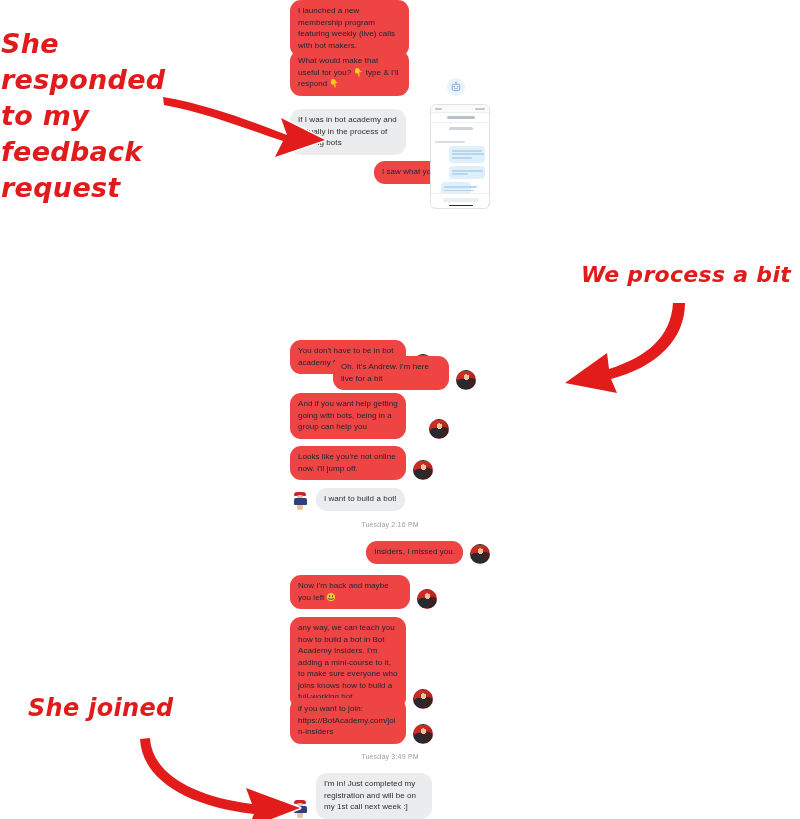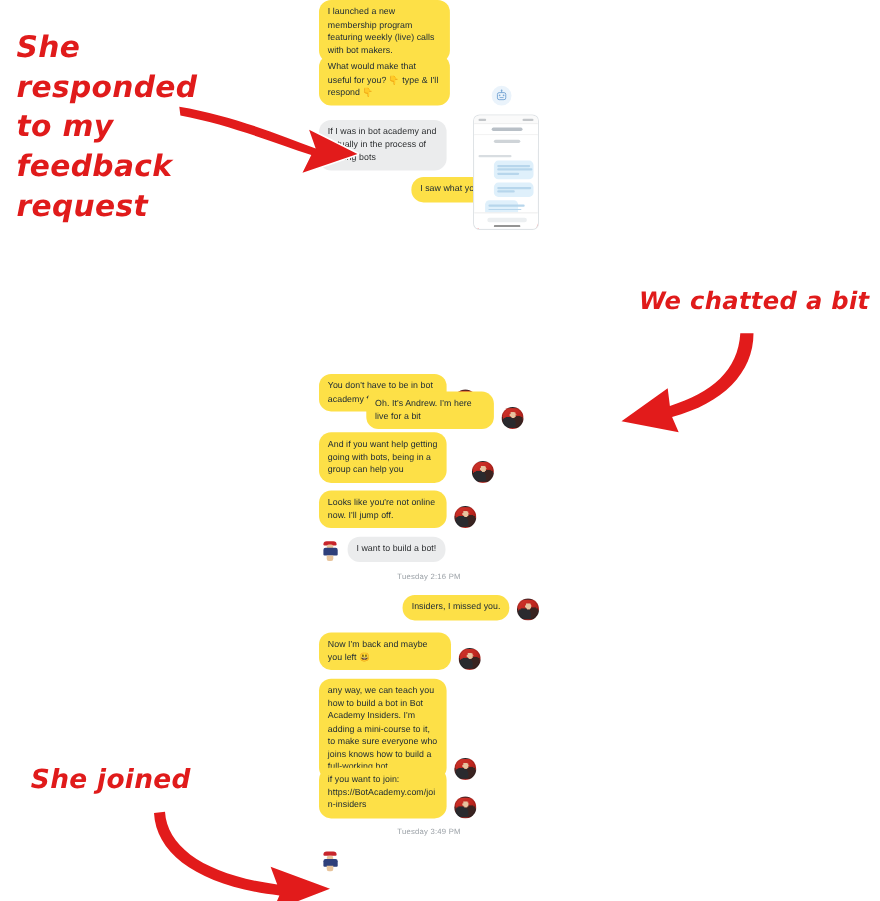--- a/index.html
+++ b/index.html
@@ -38,21 +38,21 @@
     font-size: 8px;
     line-height: 11.5px;
     border-radius: 11px;
     padding: 5px 8px 6px 8px;
     box-sizing: border-box;
     color: #1c1e21;
     letter-spacing: 0.05px;
     word-wrap: break-word;
   }
   .bubble.blue {
-    background: #fde047;
+    background: #ef4444;
     color: #182634;
   }
   .bubble.grey {
     background: #ebeced;
     color: #2b2d2f;
   }
 
   .avatar {
     width: 20px;
     height: 20px;
@@ -192,21 +192,21 @@
   .annot {
     position: absolute;
     color: #e01b1b;
     font-family: "DejaVu Sans", sans-serif;
     font-weight: 700;
     font-style: italic;
     letter-spacing: 0.3px;
     white-space: pre-line;
   }
   #annot-feedback {
-    left: 15px; top: 26px;
+    left: 1px; top: 26px;
     font-size: 27px;
     line-height: 36px;
   }
   #annot-chatted {
     left: 581px; top: 262px;
     font-size: 22px;
     line-height: 26px;
   }
   #annot-joined {
     left: 28px; top: 694px;
@@ -337,38 +337,39 @@
 
   <div class="msg-row incoming" style="top:773px;">
     <div class="avatar left">
       <div class="person">
         <div class="hat"></div>
           <div class="head"></div>
           <div class="body"></div>
           <div class="legs"></div>
       </div>
     </div>
+    <div class="bubble grey" style="width:116px;">I'm in! Just completed my registration and will be on my 1st call next week :]</div>
   </div>
 
 </div>
 
 <div class="annot" id="annot-feedback">She
 responded
 to my
 feedback
 request</div>
 
 <svg class="arrow-svg" style="left:155px; top:85px;" width="180" height="90" viewBox="0 0 180 90">
   <g>
     <path d="M8,12 C55,20 95,36 132,50 L126,33 L170,55 L120,72 L128,56 C92,44 52,28 9,20 Z" fill="#e21b1b" stroke="#ffffff" stroke-width="3" stroke-linejoin="round"></path>
     <path d="M8,12 C55,20 95,36 132,50 L126,33 L170,55 L120,72 L128,56 C92,44 52,28 9,20 Z" fill="#e21b1b"></path>
   </g>
 </svg>
 
-<div class="annot" id="annot-chatted">We chatted a bit</div>
+<div class="annot" id="annot-chatted">We process a bit</div>
 
 <svg class="arrow-svg" style="left:535px; top:295px;" width="170" height="110" viewBox="0 0 170 110">
   <g>
     <path d="M150,8 C150,44 122,72 76,84 L82,98 L30,88 L72,58 L74,74 C112,62 136,42 138,8 Z" fill="#e21b1b" stroke="#ffffff" stroke-width="3" stroke-linejoin="round"></path>
     <path d="M150,8 C150,44 122,72 76,84 L82,98 L30,88 L72,58 L74,74 C112,62 136,42 138,8 Z" fill="#e21b1b"></path>
   </g>
 </svg>
 
 <div class="annot" id="annot-joined">She joined</div>
 

